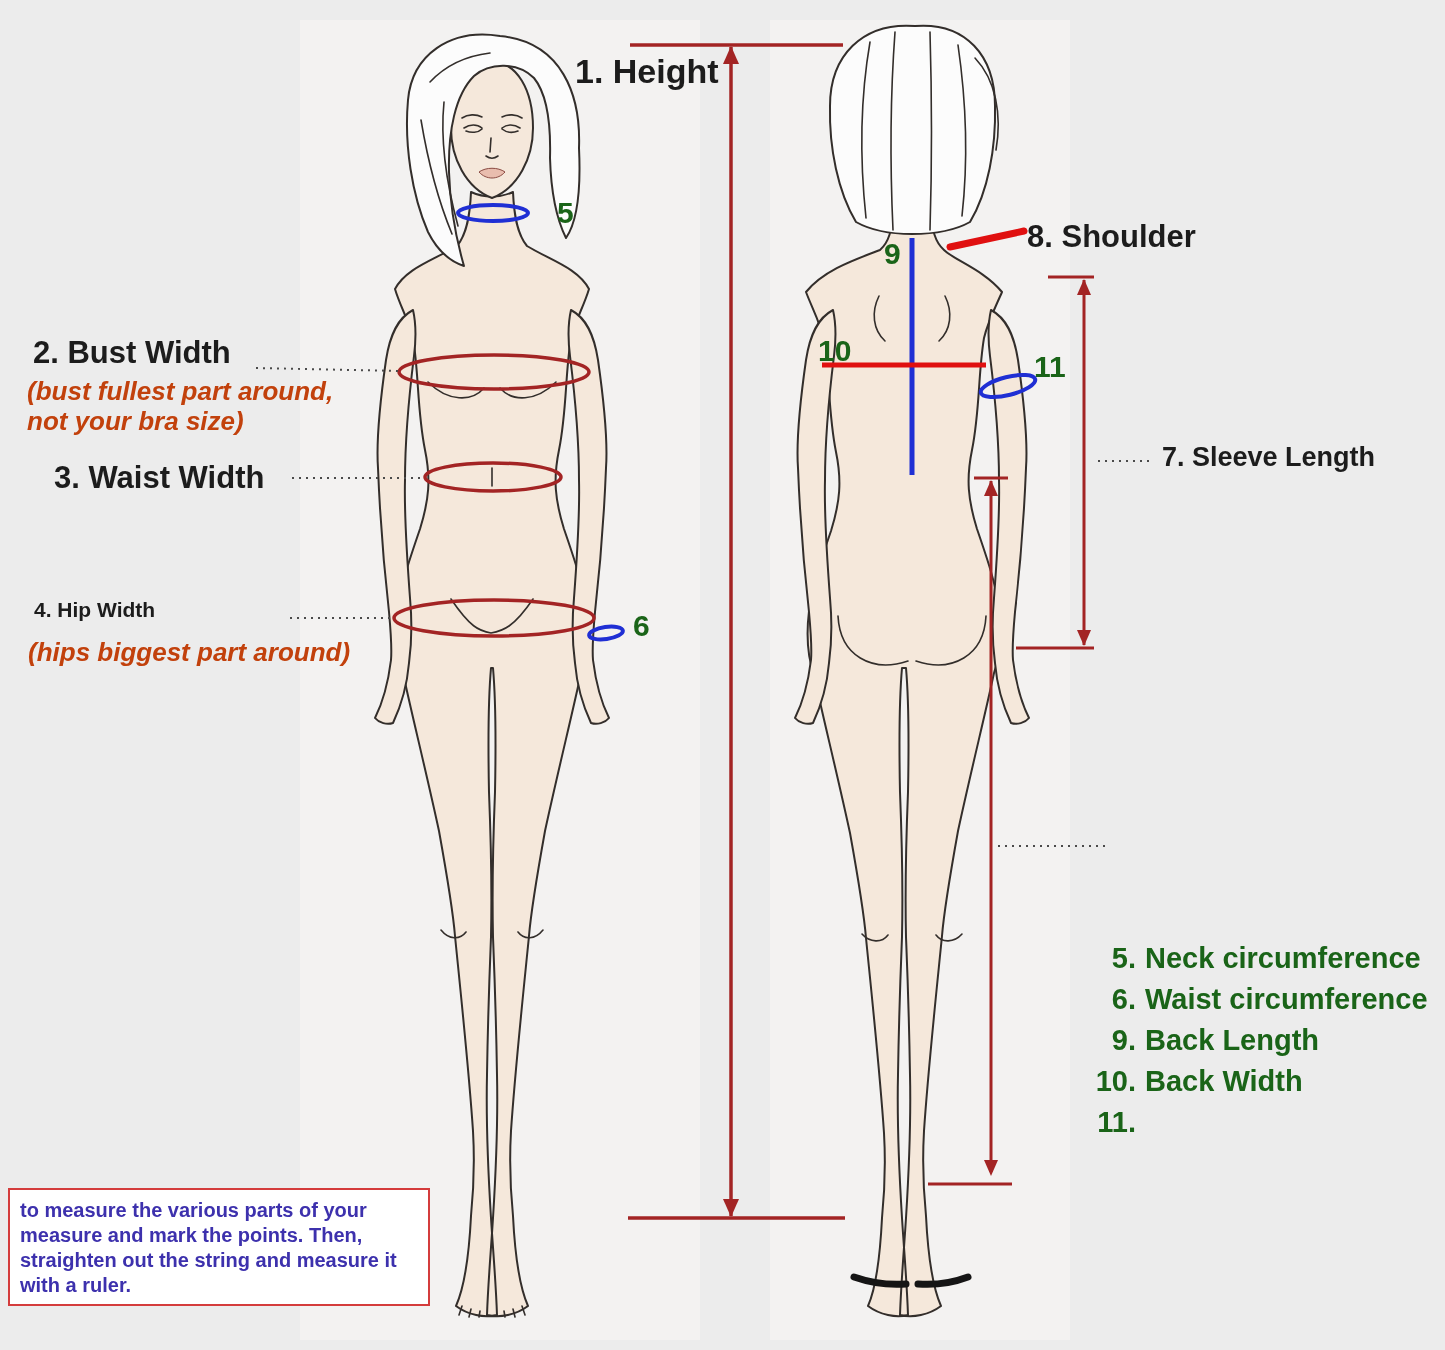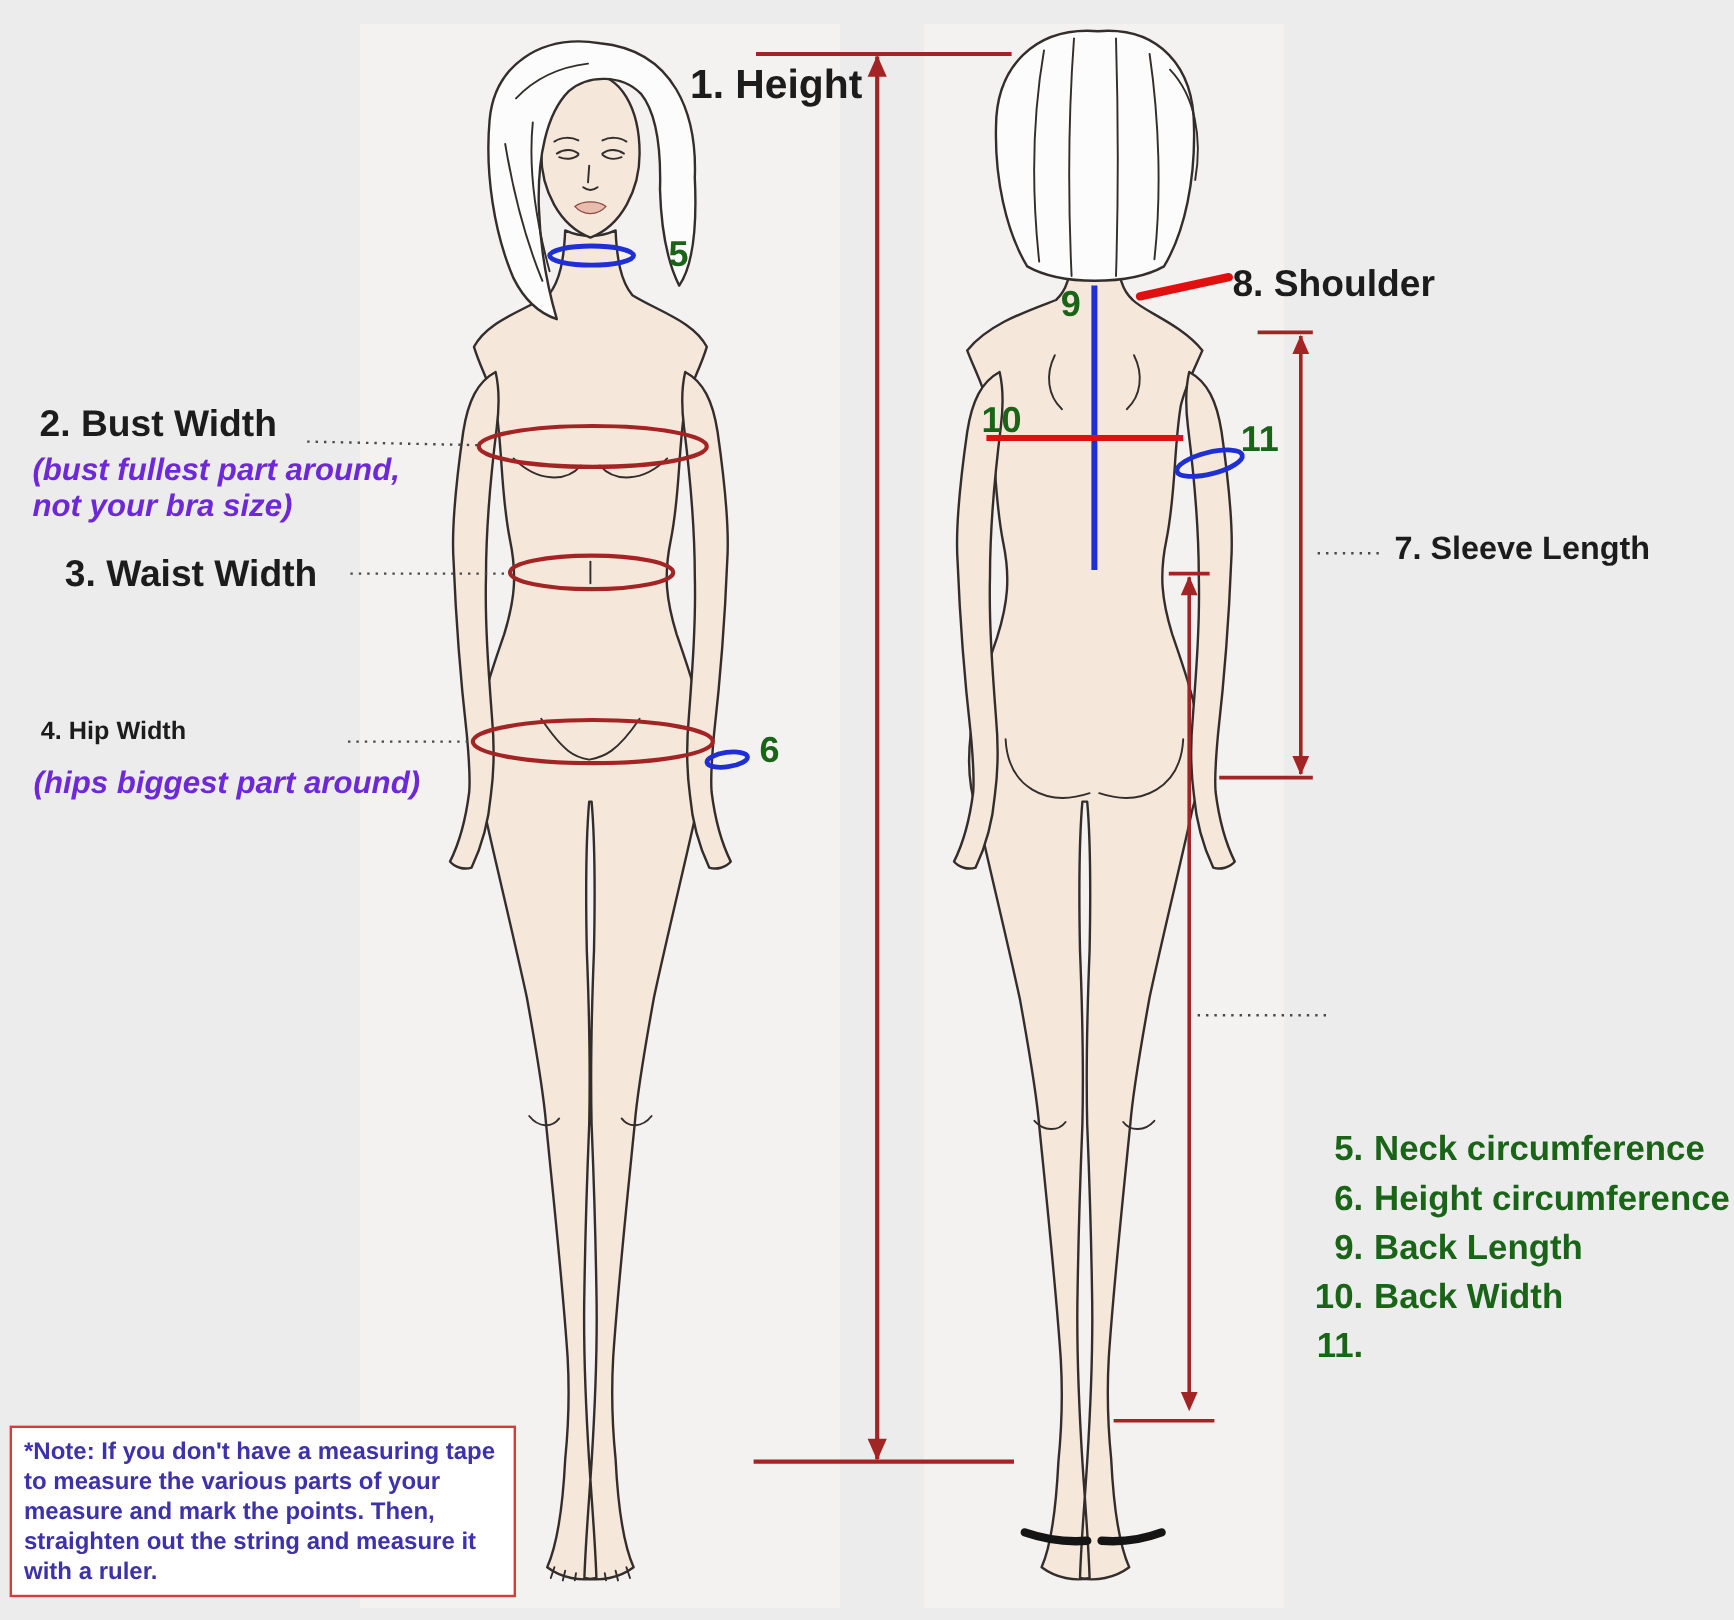--- a/index.html
+++ b/index.html
@@ -21,21 +21,21 @@
 
   
   .m-red     { fill: none; stroke: var(--c-red, #e01010); }
   .m-darkred { fill: none; stroke: var(--c-darkred, #a32424); }
   .m-blue    { fill: none; stroke: var(--c-blue, #1f2fd4); }
   .arrow     { fill: var(--c-darkred, #a32424); stroke: none; }
   .leader    { fill: none; stroke: #4a4a4a; stroke-width: 2; stroke-dasharray: 2 5; }
 
   
   .lbl { position: absolute; font-weight: 700; color: var(--c-text, #1c1c1c); white-space: nowrap; }
-  .lbl-sub { position: absolute; font-style: italic; font-weight: 600; color: #6d28d9; white-space: nowrap; }
+  .lbl-sub { position: absolute; font-style: italic; font-weight: 600; color: #c2410c; white-space: nowrap; }
   .lbl-green { position: absolute; font-weight: 700; color: var(--c-green, #1a6418); white-space: nowrap; }
 
   .legend { position: absolute; left: 1086px; top: 942px; }
   .legend-row { display: flex; align-items: baseline; margin-bottom: 9px; color: var(--c-green, #1a6418); font-weight: 700; font-size: 29px; line-height: 32px; }
   .legend-num { width: 50px; text-align: right; margin-right: 9px; }
 
   .note { position: absolute; left: 8px; top: 1188px; width: 398px; background: #ffffff; border: 2px solid var(--c-note-border, #d43c3c); padding: 8px 10px 6px 10px; }
   .note-line { color: var(--c-note-text, #3d31ad); font-weight: 700; font-size: 20px; line-height: 25px; }
 </style>
 </head>
@@ -302,36 +302,35 @@
 
   <div class="lbl" style="left:1162px; top:442px; font-size:27px;">7. Sleeve Length</div>
 
   <div class="legend">
     <div class="legend-row">
       <span class="legend-num">5.</span>
       <span>Neck circumference</span>
     </div>
     <div class="legend-row">
       <span class="legend-num">6.</span>
-      <span>Height circumference</span>
+      <span>Waist circumference</span>
     </div>
     <div class="legend-row">
       <span class="legend-num">9.</span>
       <span>Back Length</span>
     </div>
     <div class="legend-row">
       <span class="legend-num">10.</span>
       <span>Back Width</span>
     </div>
     <div class="legend-row">
       <span class="legend-num">11.</span>
     </div>
   </div>
 
   <div class="note">
-    <div class="note-line">*Note: If you don't have a measuring tape</div>
     <div class="note-line">to measure the various parts of your</div>
     <div class="note-line">measure and mark the points. Then,</div>
     <div class="note-line">straighten out the string and measure it</div>
     <div class="note-line">with a ruler.</div>
   </div>
 
 </div>
 
 </body></html>

